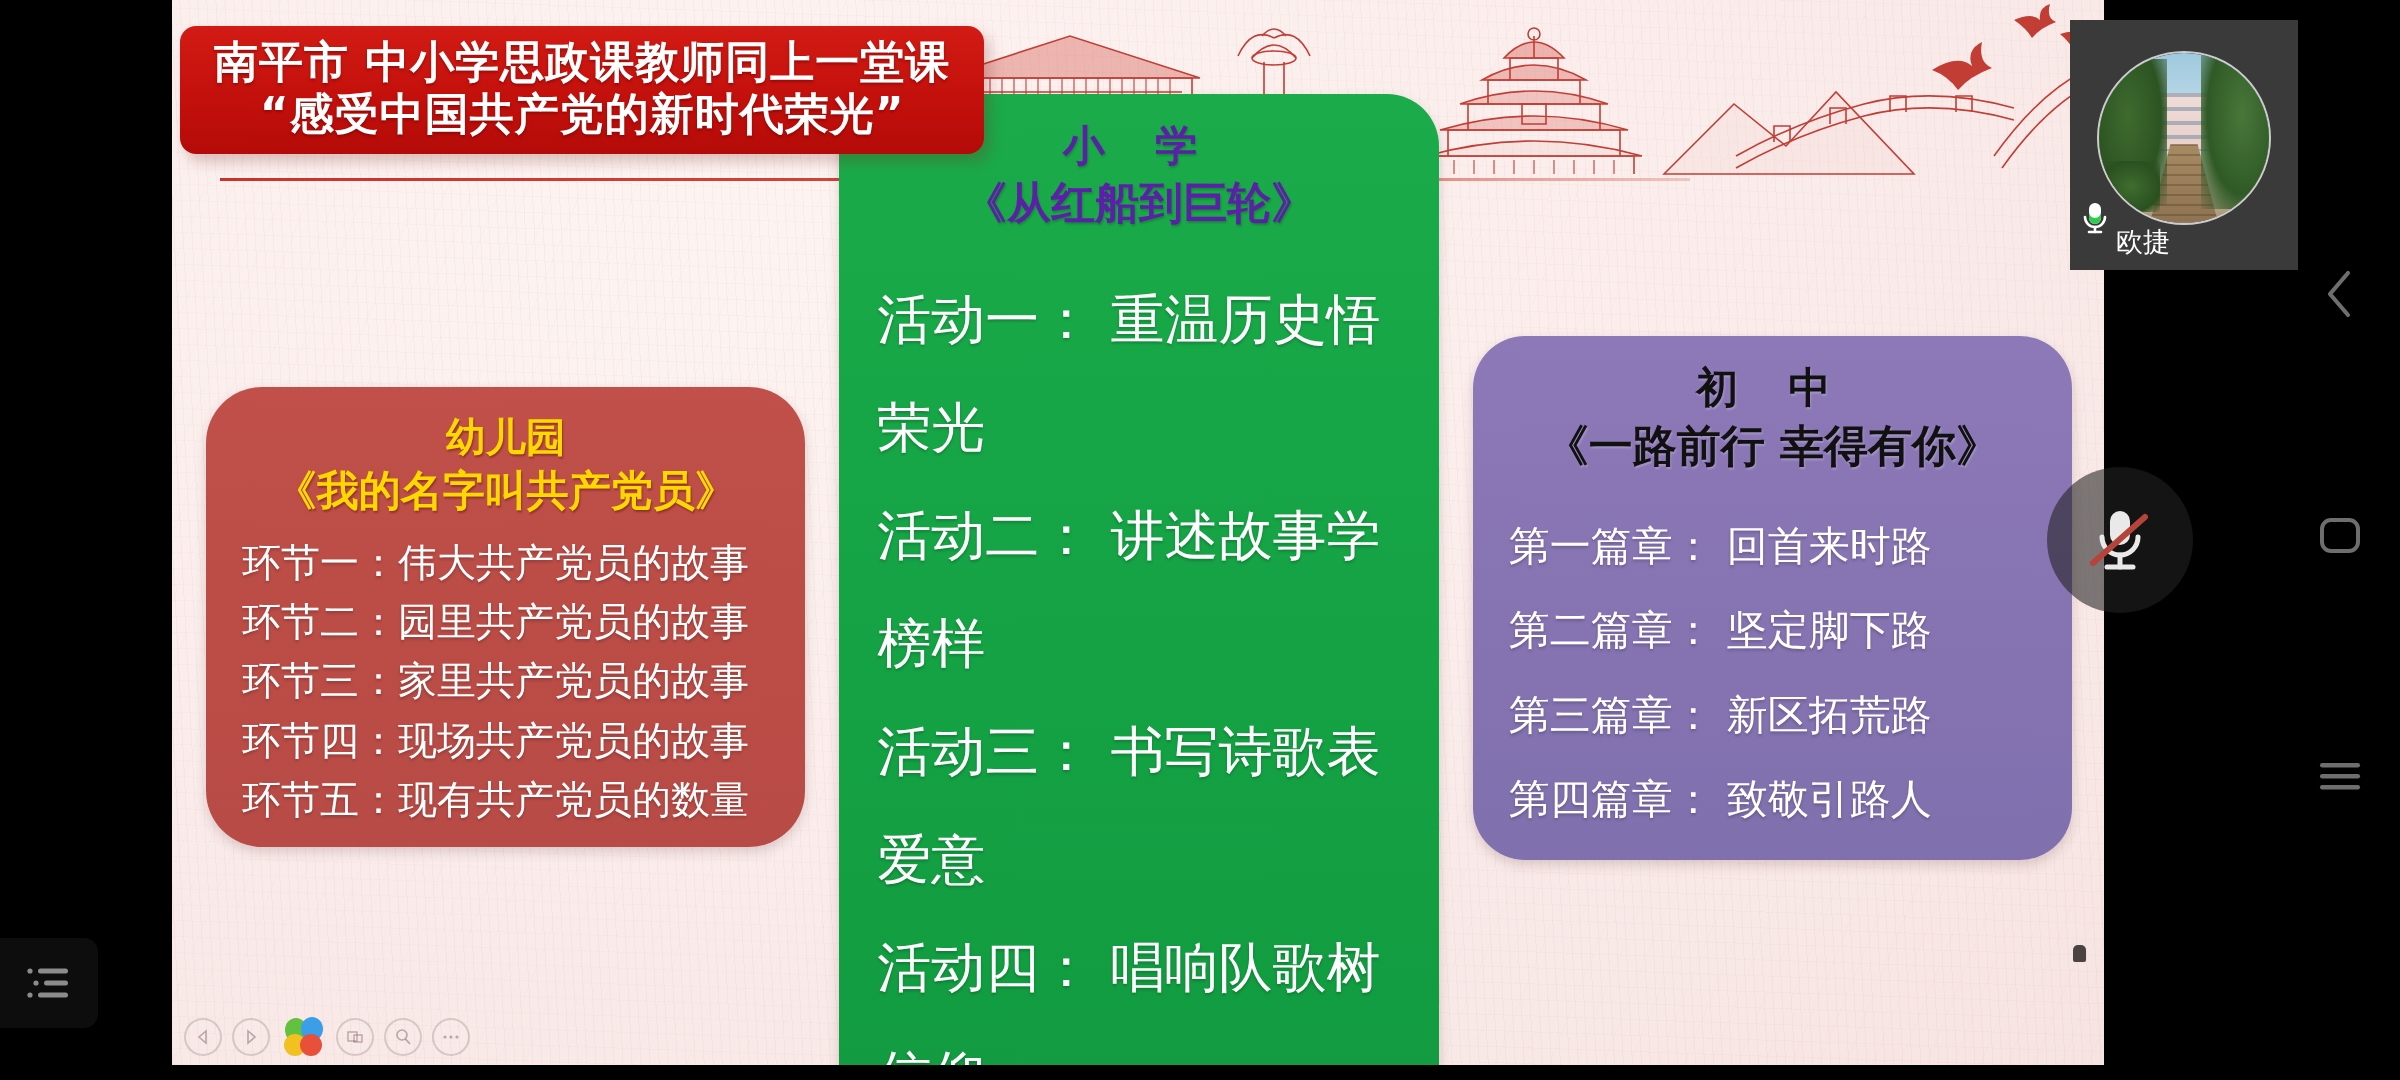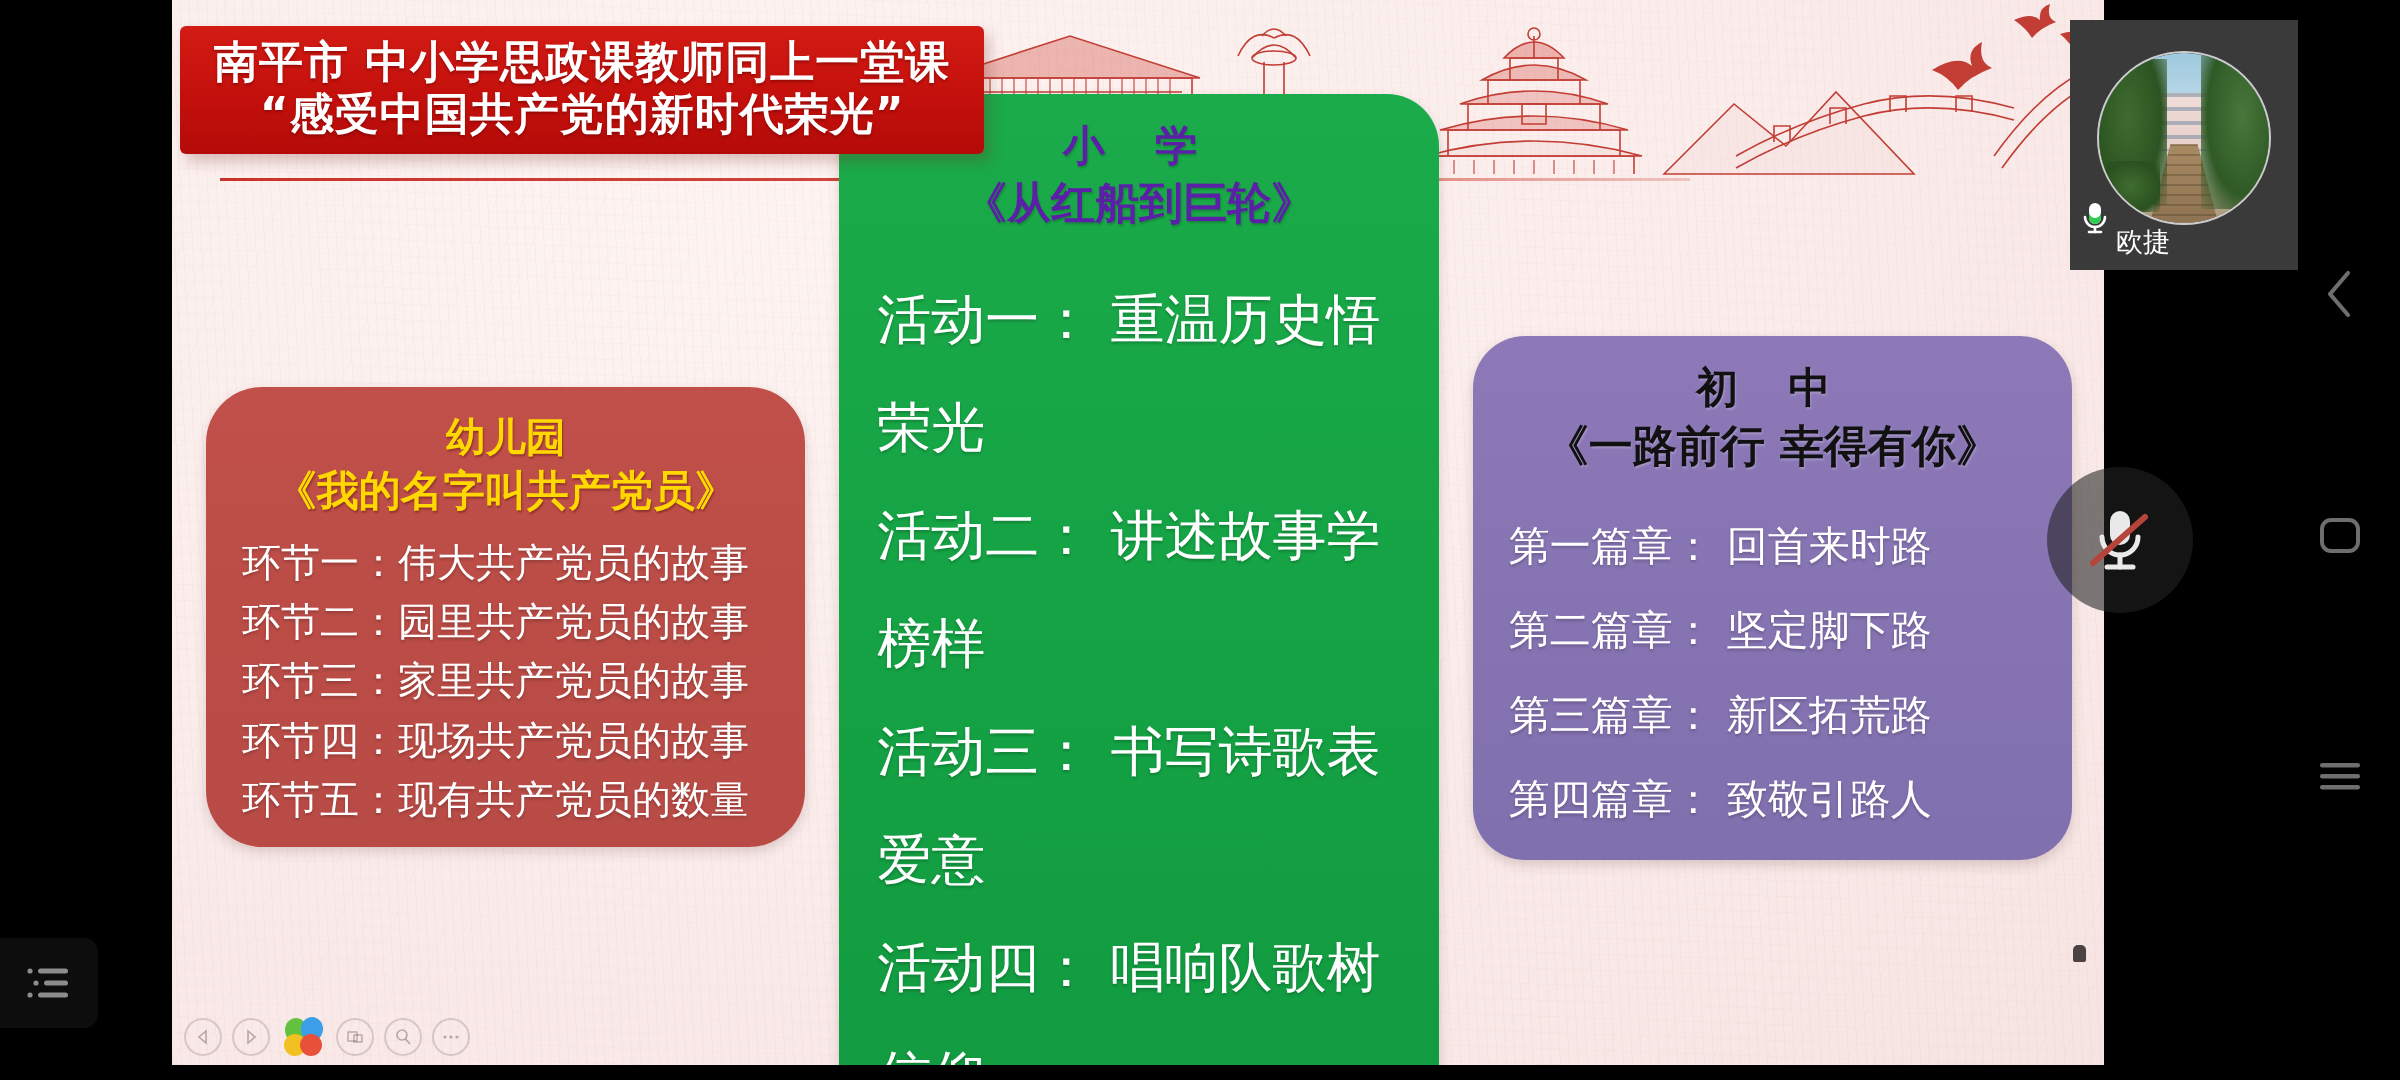--- a/index.html
+++ b/index.html
@@ -24,21 +24,21 @@
       repeating-linear-gradient(87deg, rgba(190,120,110,.11) 0 1px, rgba(0,0,0,0) 1px 9px),
       repeating-linear-gradient(2deg, rgba(190,120,110,.07) 0 1px, rgba(0,0,0,0) 1px 16px),
       repeating-linear-gradient(112deg, rgba(200,140,130,.06) 0 1px, rgba(0,0,0,0) 1px 25px);
   }
 
   
   .banner-wrap{ position:absolute; left:8px; top:26px; z-index:6; }
   .banner{
     position:relative; display:inline-block;
     background:linear-gradient(180deg,#d21b14 0%,#c4100c 55%,#b40b08 100%);
-    border-radius:6px; padding:10px 34px 14px 34px;
+    border-radius:16px; padding:10px 34px 14px 34px;
     box-shadow:6px 8px 14px rgba(120,40,30,.25);
   }
   .banner-line{
     color:#fff; font-weight:700; letter-spacing:1px; white-space:nowrap;
     text-shadow:0 2px 3px rgba(90,0,0,.45);
     font-family:"DejaVu Sans","Liberation Sans",sans-serif;
   }
   .banner-l1{ font-size:44px; line-height:1.18; }
   .banner-l2{ font-size:44px; line-height:1.18; text-align:center; }
 

